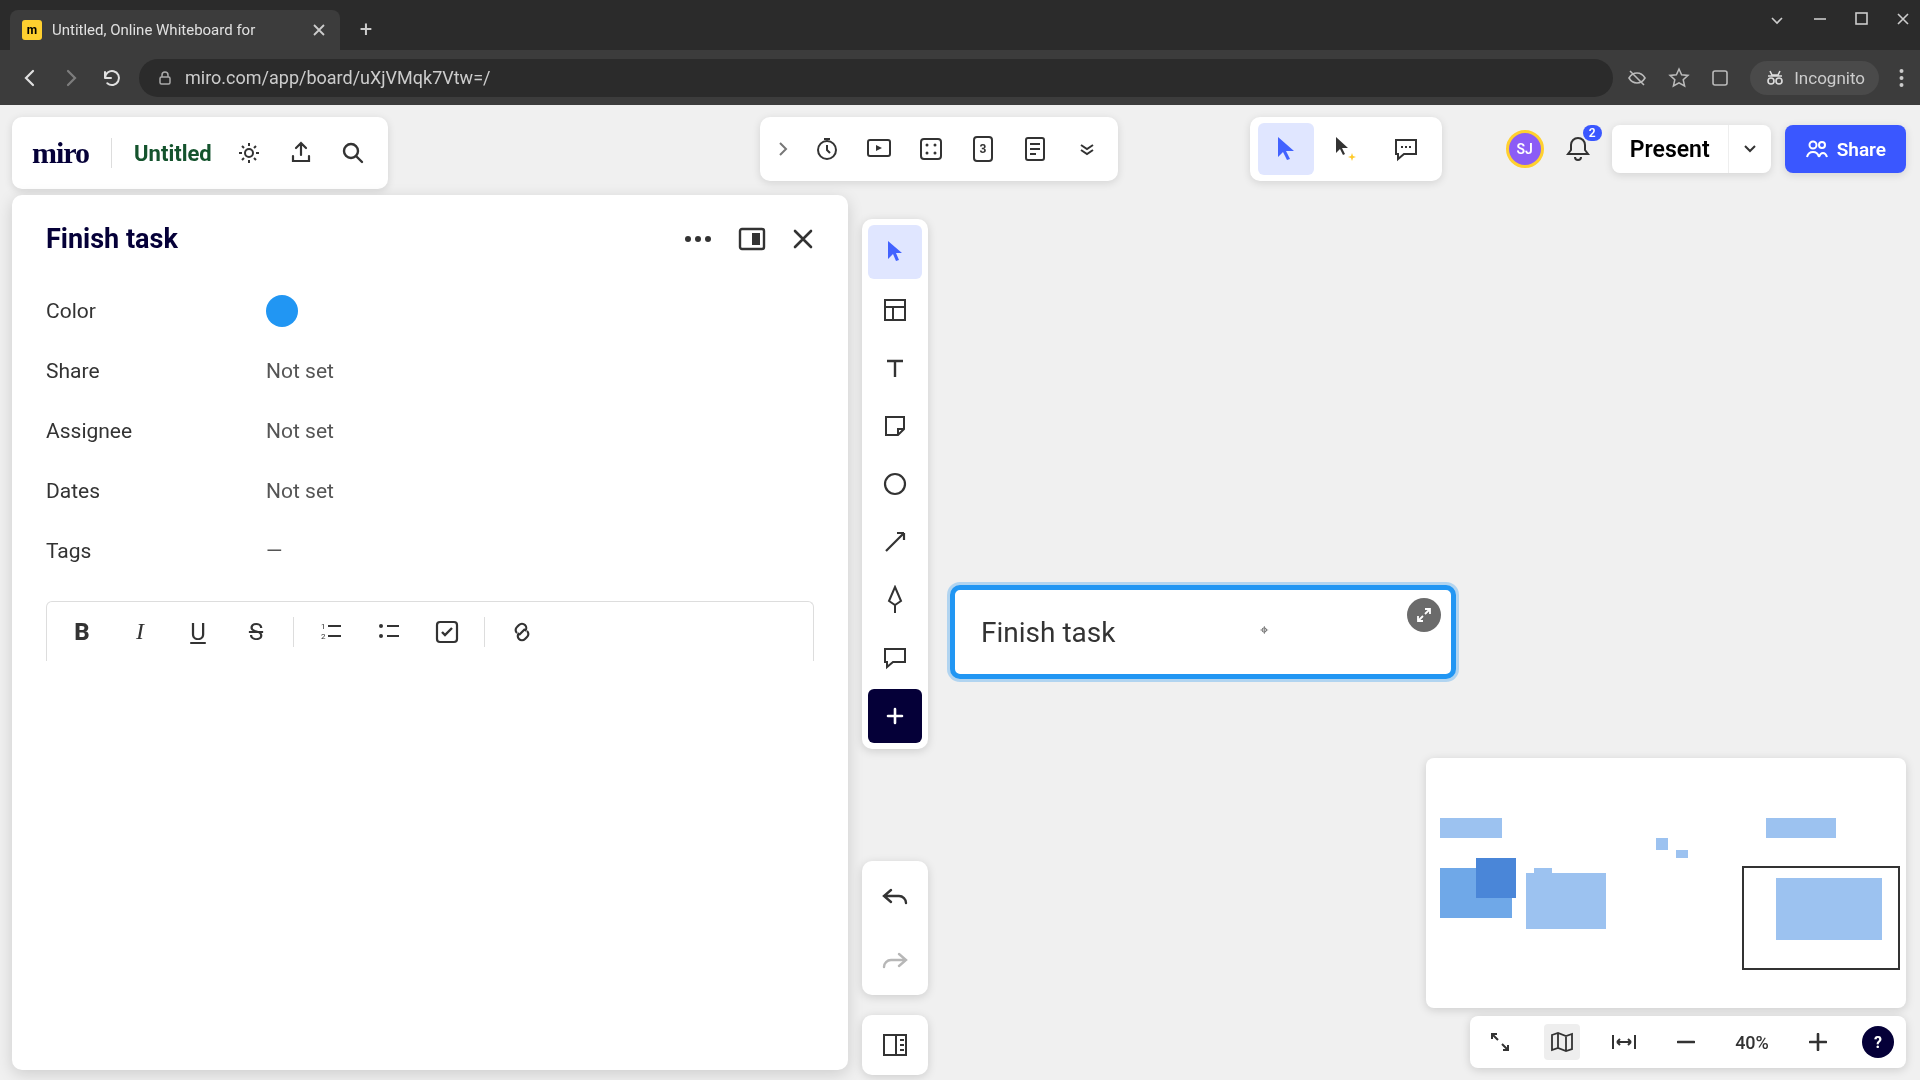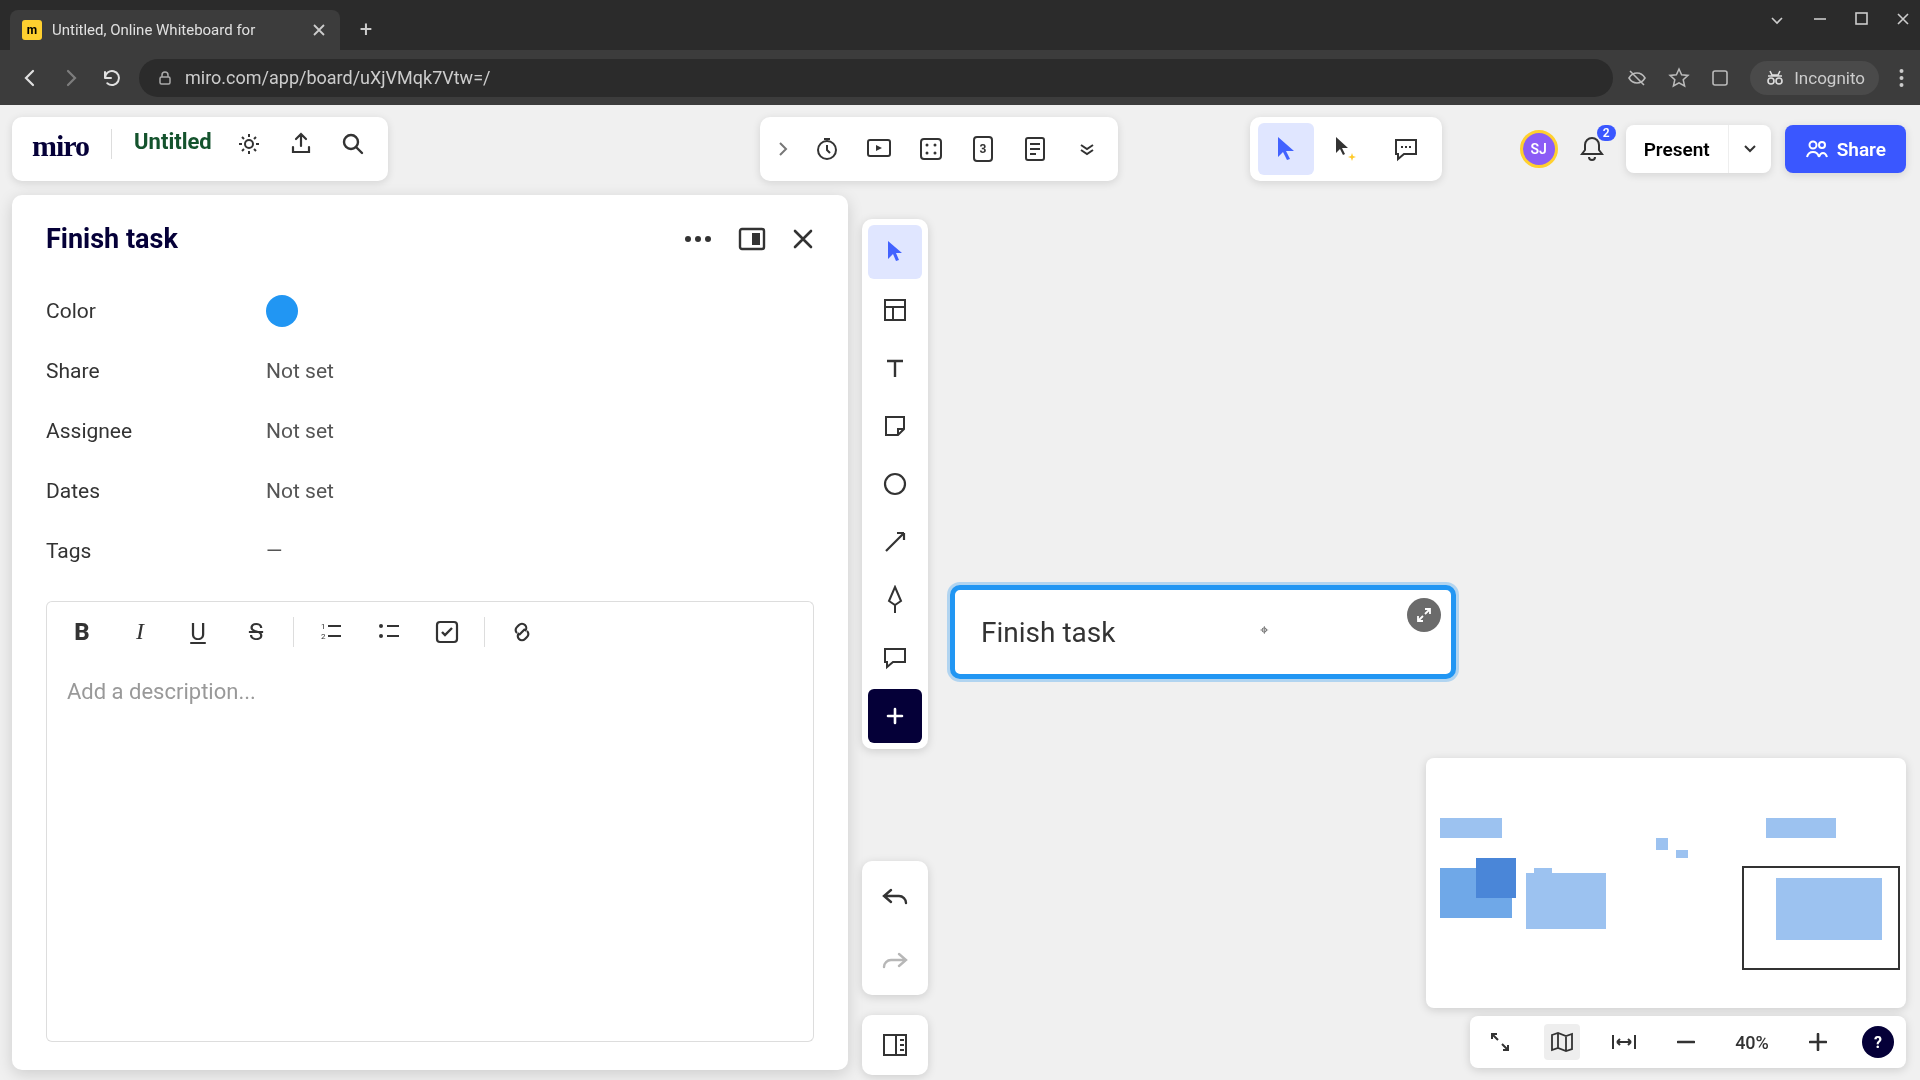--- a/index.html
+++ b/index.html
@@ -19,42 +19,42 @@
 .nav-btn { width: 28px; height: 28px; display: flex; align-items: center; justify-content: center; cursor: pointer; }
 .nav-btn.disabled { opacity: 0.4; }
 .addr-bar { flex: 1; background: #2b2b2b; border-radius: 20px; height: 38px; display: flex; align-items: center; padding: 0 18px; gap: 12px; font-size: 18px; color: #ccc; }
 .addr-icons { display: flex; gap: 20px; align-items: center; color: #ccc; }
 .incognito-badge { background: #4a4a4a; border-radius: 18px; padding: 6px 14px; display: flex; align-items: center; gap: 8px; font-size: 17px; }
 
 
 .app { position: absolute; left: 0; top: 105px; right: 0; bottom: 0; background: #f0f0f0; }
 
 
-.app-header { position: absolute; left: 12px; top: 12px; height: 64px; background: #fff; border-radius: 10px; box-shadow: 0 2px 8px rgba(0,0,0,.12); display: flex; align-items: flex-start; padding: 12px 20px; gap: 22px; }
+.app-header { position: absolute; left: 12px; top: 12px; height: 72px; background: #fff; border-radius: 10px; box-shadow: 0 2px 8px rgba(0,0,0,.12); display: flex; align-items: center; padding: 12px 20px; gap: 22px; }
 .miro-logo { font-family: Georgia, serif; font-weight: bold; font-size: 30px; letter-spacing: -1px; color: #050038; }
 .board-name { font-size: 22px; color: #14532d; font-weight: bold; }
 .hdr-icon { width: 30px; height: 30px; display: flex; align-items: center; justify-content: center; cursor: pointer; color: #333; }
 .hdr-divider { width: 1px; height: 30px; background: #ddd; }
 
 
 .center-bar { position: absolute; left: 760px; top: 12px; height: 64px; background: #fff; border-radius: 10px; box-shadow: 0 2px 8px rgba(0,0,0,.12); display: flex; align-items: center; padding: 0 16px; gap: 22px; }
 .cb-chevron { cursor: pointer; color: #555; }
 
 
 .cursor-bar { position: absolute; left: 1250px; top: 12px; height: 64px; background: #fff; border-radius: 10px; box-shadow: 0 2px 8px rgba(0,0,0,.12); display: flex; align-items: center; padding: 0 8px; gap: 4px; }
 .cb-item { width: 56px; height: 52px; display: flex; align-items: center; justify-content: center; border-radius: 6px; cursor: pointer; }
 .cb-item.active { background: #e0e6ff; }
 
 
 .presence-bar { position: absolute; right: 14px; top: 12px; height: 64px; display: flex; align-items: center; gap: 14px; }
 .avatar { width: 38px; height: 38px; border-radius: 50%; background: #8b5cf6; border: 3px solid #ffd02f; color: #fff; display: flex; align-items: center; justify-content: center; font-size: 14px; font-weight: 600; }
 .bell-wrap { position: relative; width: 40px; height: 40px; display: flex; align-items: center; justify-content: center; cursor: pointer; }
 .badge { position: absolute; top: -4px; right: -4px; background: #3a57ff; color: #fff; border-radius: 10px; font-size: 12px; padding: 1px 6px; font-weight: 600; }
 .present-btn { background: #fff; border-radius: 8px; box-shadow: 0 2px 8px rgba(0,0,0,.12); height: 48px; display: flex; align-items: center; }
-.present-main { padding: 0 18px; font-size: 19px; font-weight: 600; cursor: pointer; }
+.present-main { padding: 0 18px; font-size: 23px; font-weight: 600; cursor: pointer; }
 .present-drop { padding: 0 14px; border-left: 1px solid #eee; cursor: pointer; height: 100%; display: flex; align-items: center; }
 .share-btn { background: #3a57ff; color: #fff; border-radius: 8px; height: 48px; padding: 0 20px; display: flex; align-items: center; gap: 8px; font-size: 19px; font-weight: 600; cursor: pointer; box-shadow: 0 2px 8px rgba(0,0,0,.12); }
 
 
 .detail-panel { position: absolute; left: 12px; top: 90px; width: 836px; bottom: 10px; background: #fff; border-radius: 10px; box-shadow: 0 4px 16px rgba(0,0,0,.15); padding: 28px 34px; display: flex; flex-direction: column; }
 .dp-header { display: flex; align-items: center; justify-content: space-between; margin-bottom: 26px; }
 .dp-title { font-size: 27px; font-weight: 700; color: #050038; }
 .dp-actions { display: flex; gap: 26px; align-items: center; }
 .dp-act { cursor: pointer; color: #333; }
 .dp-row { display: flex; align-items: center; height: 60px; font-size: 21px; }
@@ -389,23 +389,20 @@
             <path d="M7 12l3 3 7-7" stroke="#333" stroke-width="2.4" fill="none"></path>
           </svg>
         </div>
       <div class="et-sep"></div>
       <div class="et-btn">
           <svg width="26" height="26" viewBox="0 0 26 26">
             <path d="M10 16l6-6M8 14a4 4 0 010-6l2-2a4 4 0 016 6M18 12a4 4 0 010 6l-2 2a4 4 0 01-6-6" stroke="#333" stroke-width="2.2" fill="none"></path>
           </svg>
         </div>
     </div>
-    <div class="editor-body">
-      <span>Add a description...</span>
-    </div>
   </div>
 
   <div class="toolbox">
     <div class="tb-item active">
         <svg width="20" height="26" viewBox="0 0 20 26">
           <path d="M3 2v18l5-5 3 7 3-1-3-7h6z" fill="#4262ff"></path>
         </svg>
       </div>
     <div class="tb-item">
         <svg width="26" height="26" viewBox="0 0 26 26">

